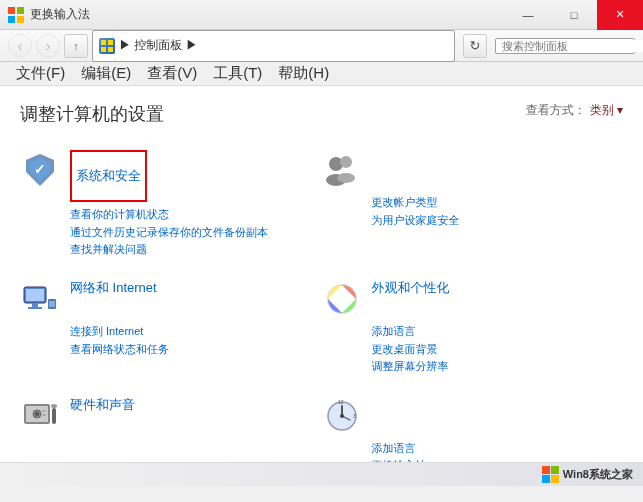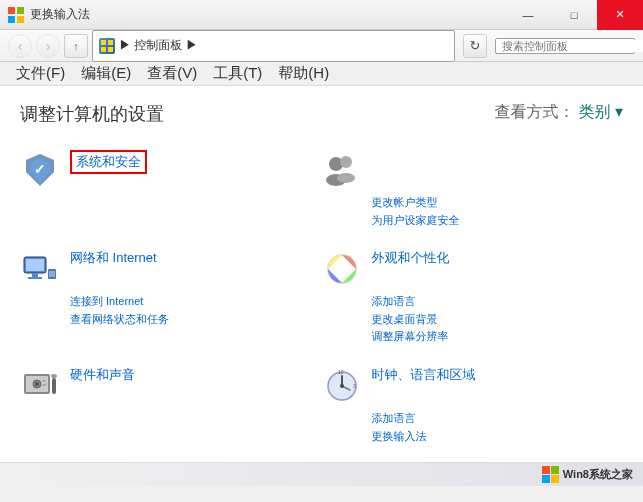--- a/index.html
+++ b/index.html
@@ -184,21 +184,21 @@
       justify-content: space-between;
       align-items: flex-start;
       margin-bottom: 16px;
     }
     .page-title {
       font-size: 18px;
       font-weight: normal;
       color: #333;
     }
     .view-mode {
-      font-size: 16px;
+      font-size: 12px;
       color: #333;
       display: flex;
       align-items: center;
       gap: 4px;
       cursor: pointer;
     }
     .view-mode-label { color: #666; }
 
     
     .category-grid {
@@ -225,21 +225,21 @@
     }
     .category-title-link {
       font-size: 13px;
       color: #0066cc;
       cursor: pointer;
       text-decoration: none;
       line-height: 1.4;
     }
     .category-title-link.highlighted {
       border: 2px solid #e00;
-      padding: 1px 4px;
+      padding: 15px 4px;
       color: #0066cc;
     }
     .category-sub {
       padding-left: 50px;
     }
     .sub-link {
       display: block;
       font-size: 11px;
       color: #0066cc;
       cursor: pointer;
@@ -350,36 +350,41 @@
   <div class="menu-item">查看(V)</div>
   <div class="menu-item">工具(T)</div>
   <div class="menu-item">帮助(H)</div>
 </div>
 
 <div class="main-content">
   <div class="content-header">
     <h1 class="page-title">调整计算机的设置</h1>
     <div class="view-mode">
       <span class="view-mode-label">查看方式：</span>
-      <span style="color:#0f766e;">类别 ▾</span>
+      <span style="color:#7f1d1d;">类别 ▾</span>
     </div>
   </div>
 
   <div class="category-grid">
 
     <div class="category-item">
       <div class="category-header">
         <div class="category-icon">
           <svg width="40" height="40" viewBox="0 0 40 40">
             <polygon points="20,4 34,10 34,22 20,36 6,22 6,10" fill="#4a7ab5" opacity="0.8"></polygon>
             <polygon points="20,8 30,13 30,22 20,32 10,22 10,13" fill="#6a9fd8"></polygon>
             <text x="14" y="24" font-size="14" fill="white" font-weight="bold">✓</text>
           </svg>
         </div>
         <a class="category-title-link highlighted">系统和安全</a>
+      </div>
+      <div class="category-sub">
+        <a class="sub-link">查看你的计算机状态</a>
+        <a class="sub-link">通过文件历史记录保存你的文件备份副本</a>
+        <a class="sub-link">查找并解决问题</a>
       </div>
     </div>
 
     <div class="category-item">
       <div class="category-header">
         <div class="category-icon">
           <svg width="40" height="40" viewBox="0 0 40 40">
             <circle cx="14" cy="14" r="7" fill="#888"></circle>
             <circle cx="24" cy="12" r="6" fill="#aaa"></circle>
             <ellipse cx="14" cy="30" rx="10" ry="6" fill="#888"></ellipse>
@@ -457,21 +462,20 @@
         <div class="category-icon">
           <svg width="40" height="40" viewBox="0 0 40 40">
             <circle cx="20" cy="20" r="14" fill="#dde8f8" stroke="#99b" stroke-width="1.5"></circle>
             <line x1="20" y1="20" x2="20" y2="10" stroke="#555" stroke-width="2" stroke-linecap="round"></line>
             <line x1="20" y1="20" x2="28" y2="24" stroke="#777" stroke-width="1.5" stroke-linecap="round"></line>
             <circle cx="20" cy="20" r="2" fill="#444"></circle>
             <text x="16" y="8" font-size="5" fill="#555">12</text>
             <text x="31" y="22" font-size="5" fill="#555">3</text>
           </svg>
         </div>
-        <a class="category-title-link">时钟、语言和区域</a>
       </div>
       <div class="category-sub">
         <a class="sub-link">添加语言</a>
         <a class="sub-link">更换输入法</a>
 
       </div>
     </div>
 
   </div>
 </div>

